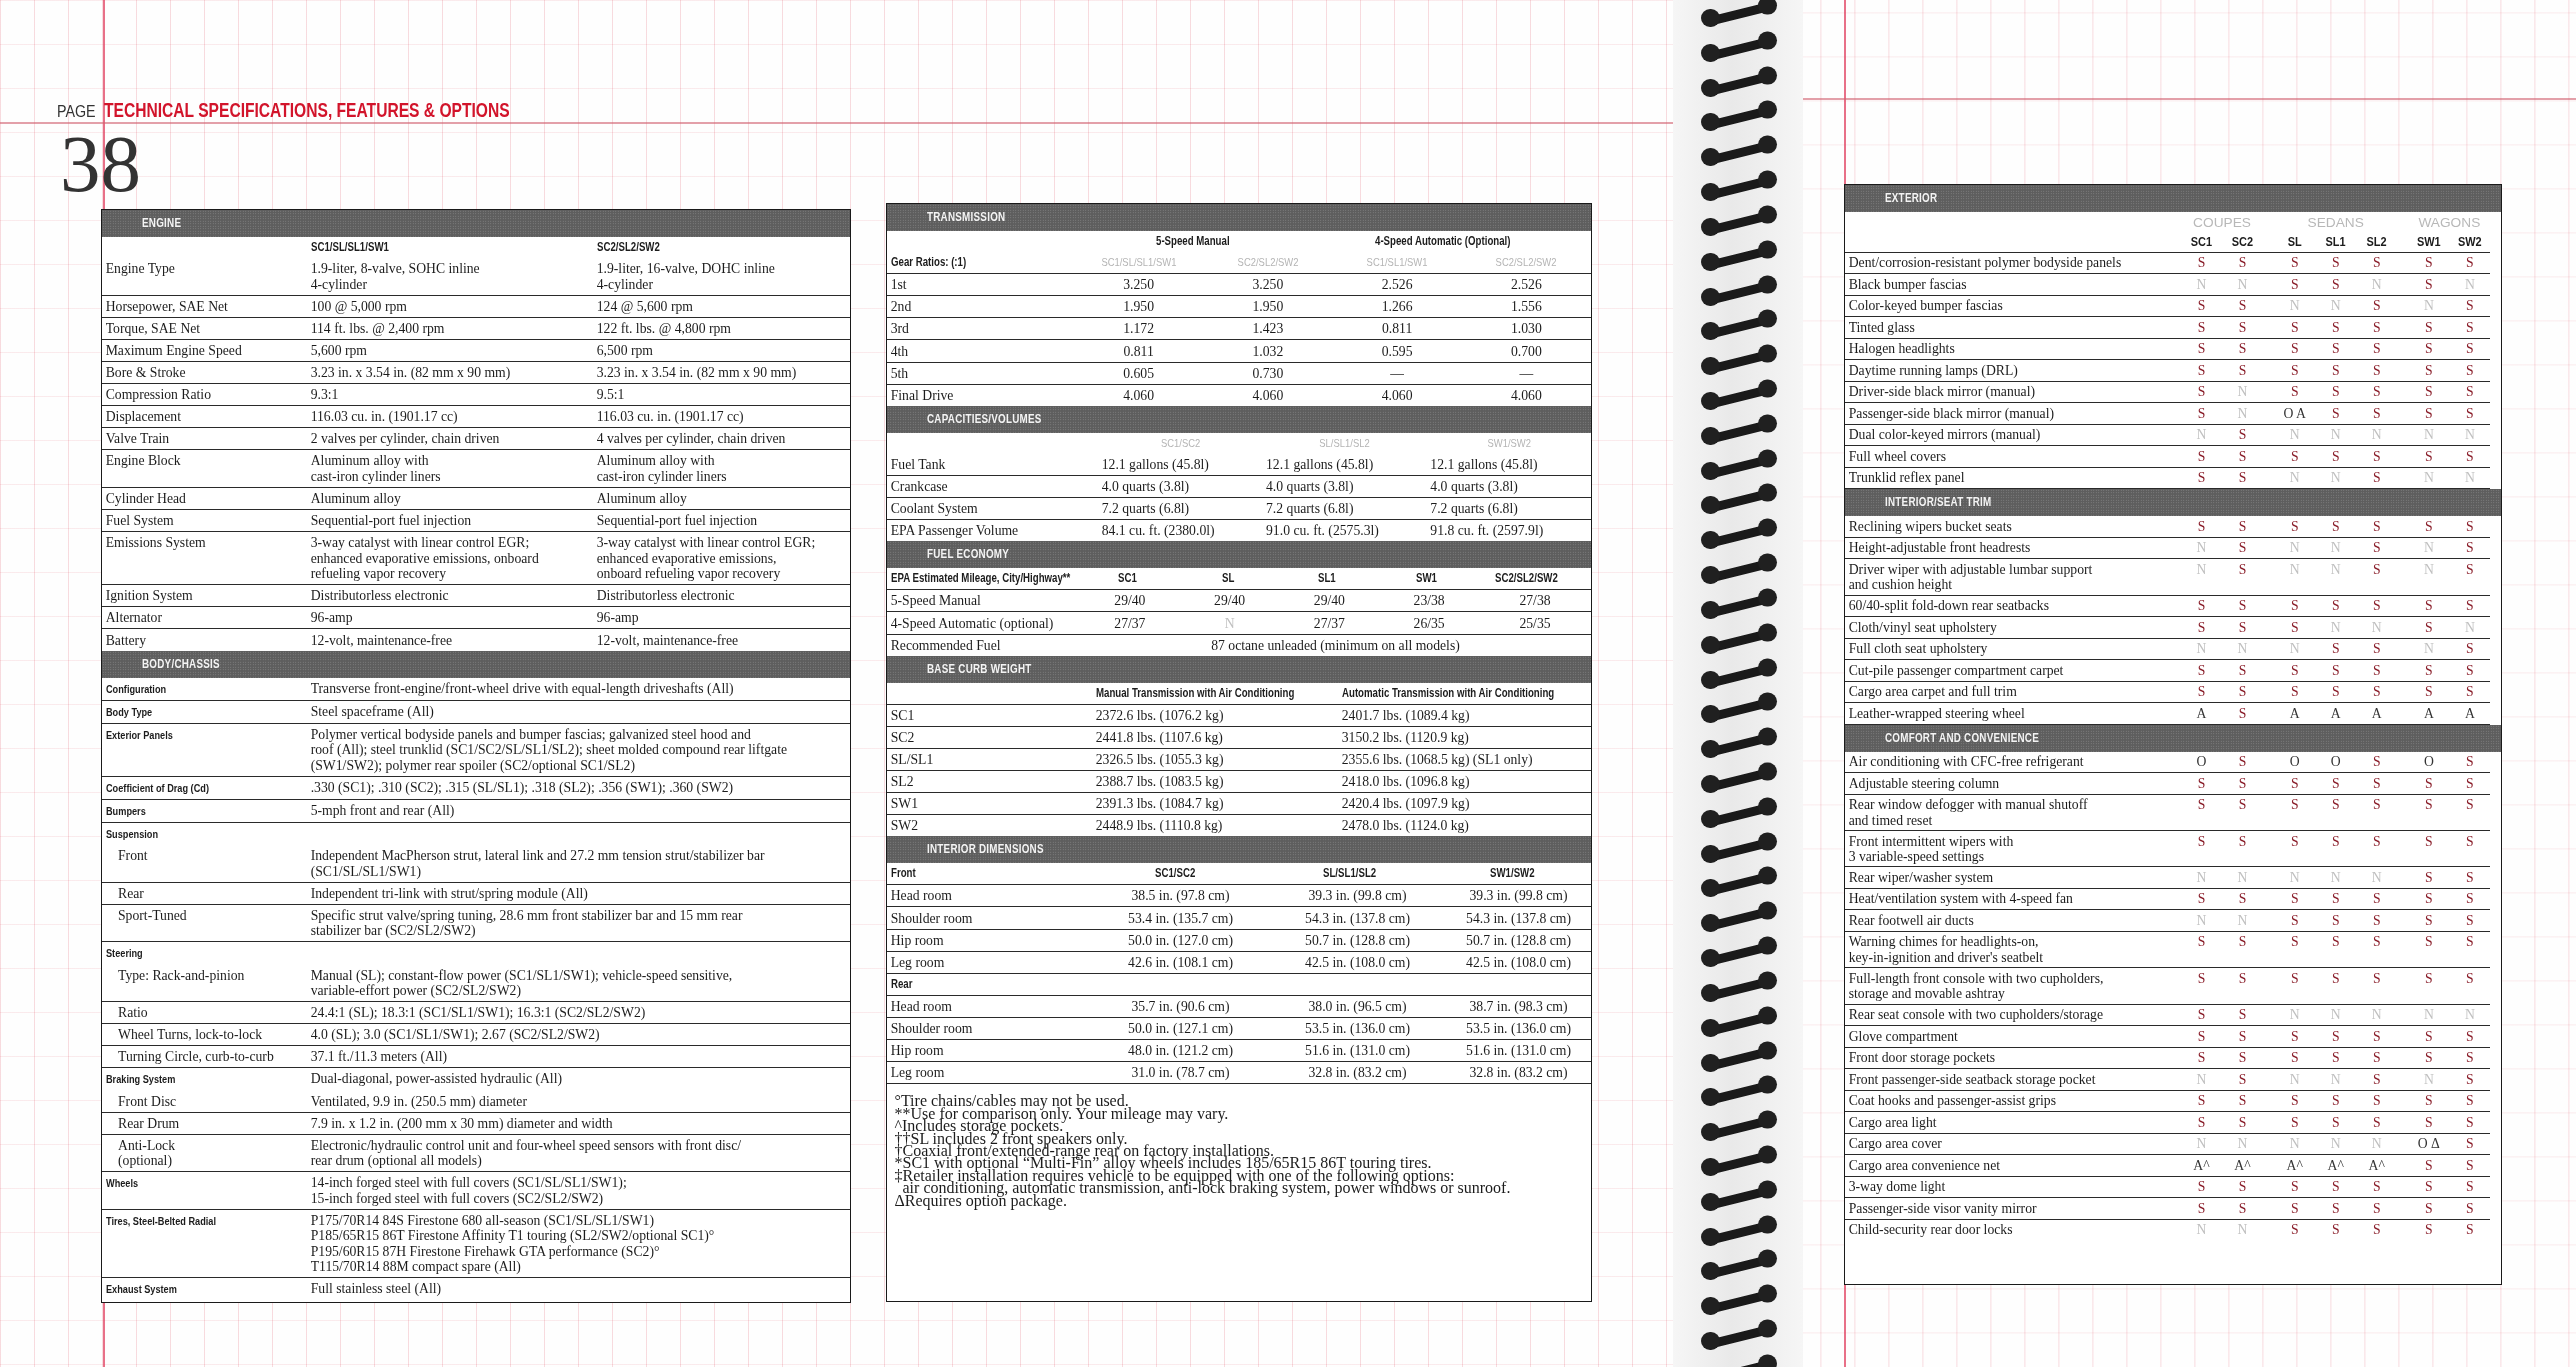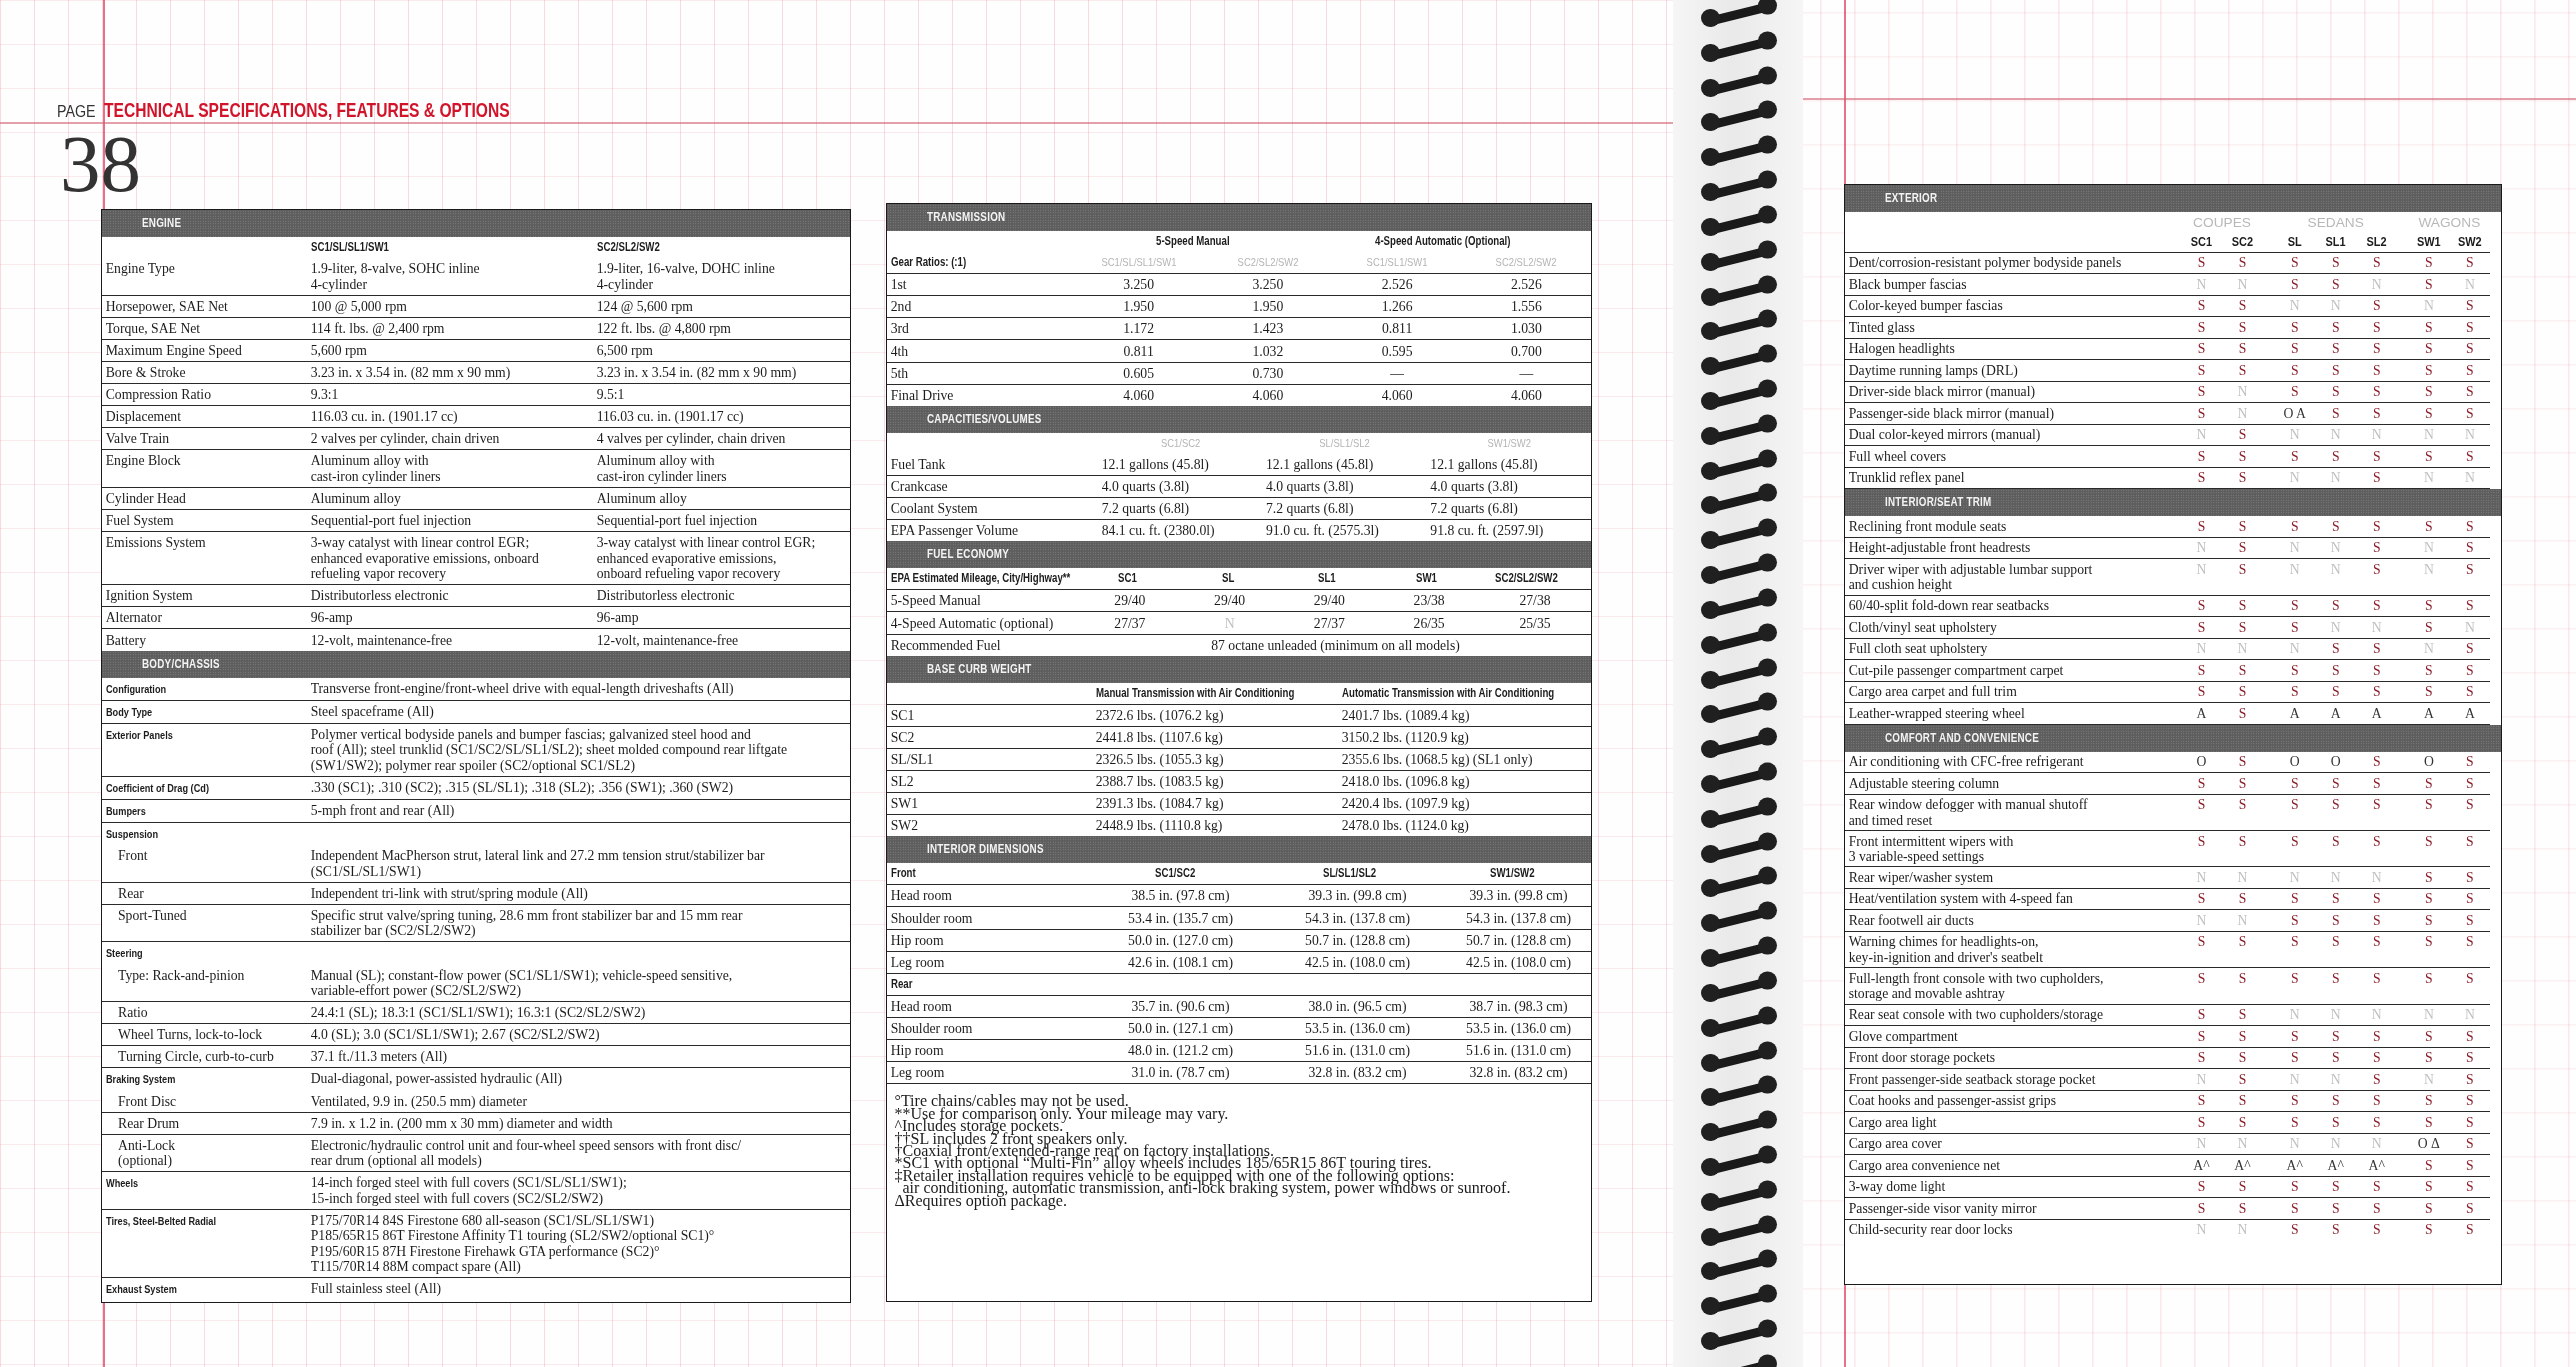--- a/index.html
+++ b/index.html
@@ -791,21 +791,21 @@
           <td></td>
           <td class="v v-N">N</td>
           <td class="v v-N">N</td>
         </tr>
         <tr>
           <td colspan="11" style="padding:0">
             <div class="section-head"><span>INTERIOR/SEAT TRIM</span></div>
           </td>
         </tr>
         <tr class="row">
-          <td class="line-break">Reclining front module seats</td>
+          <td class="line-break">Reclining wipers bucket seats</td>
           <td class="v v-S">S</td>
           <td class="v v-S">S</td>
           <td></td>
           <td class="v v-S">S</td>
           <td class="v v-S">S</td>
           <td class="v v-S">S</td>
           <td></td>
           <td class="v v-S">S</td>
           <td class="v v-S">S</td>
         </tr>

